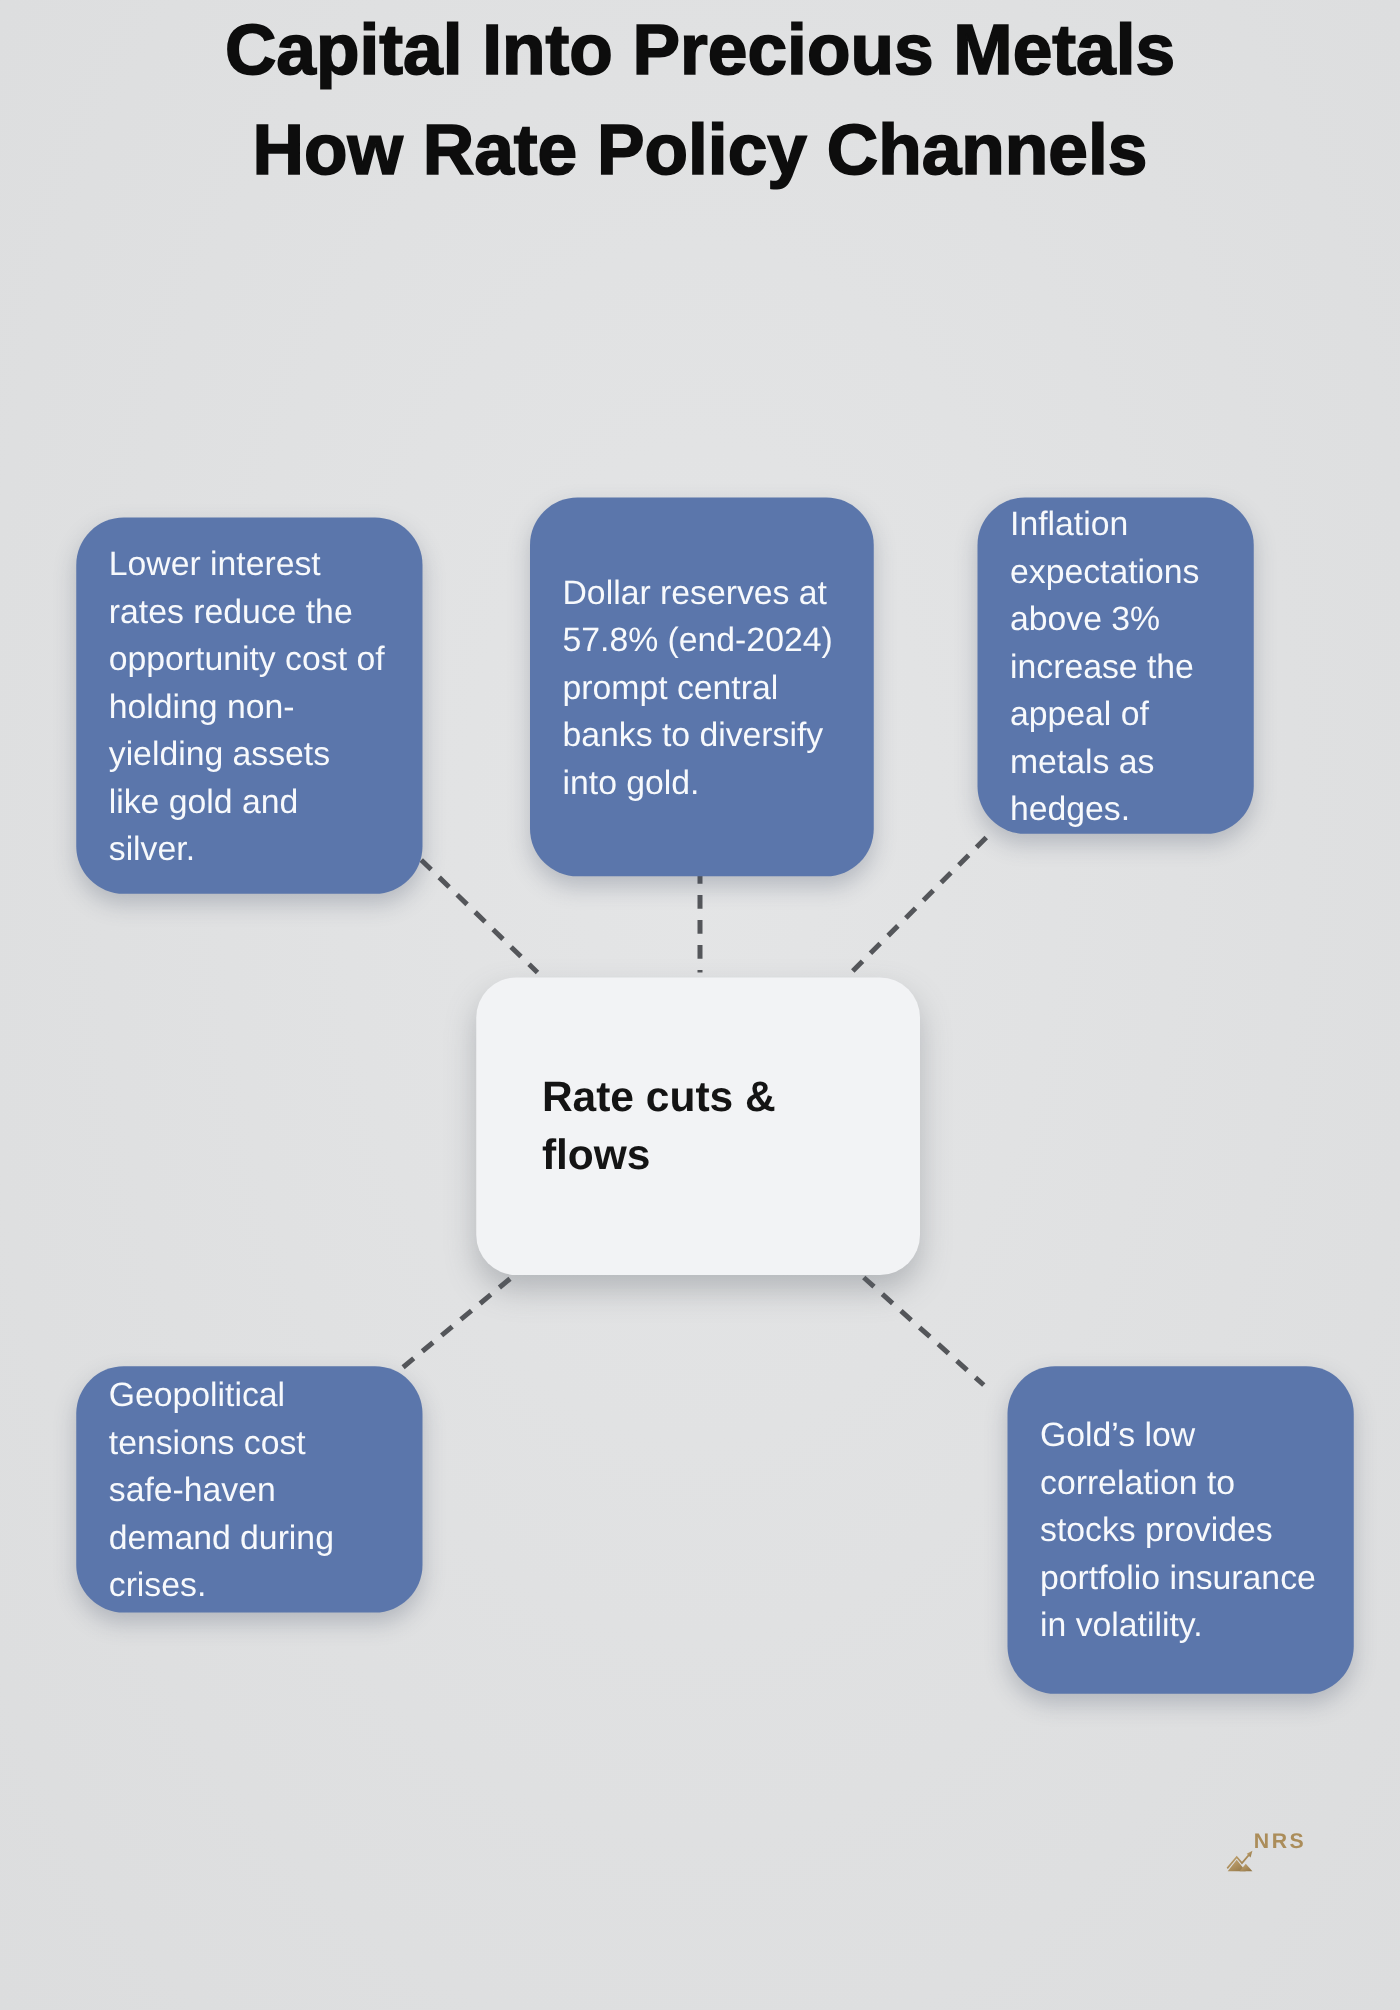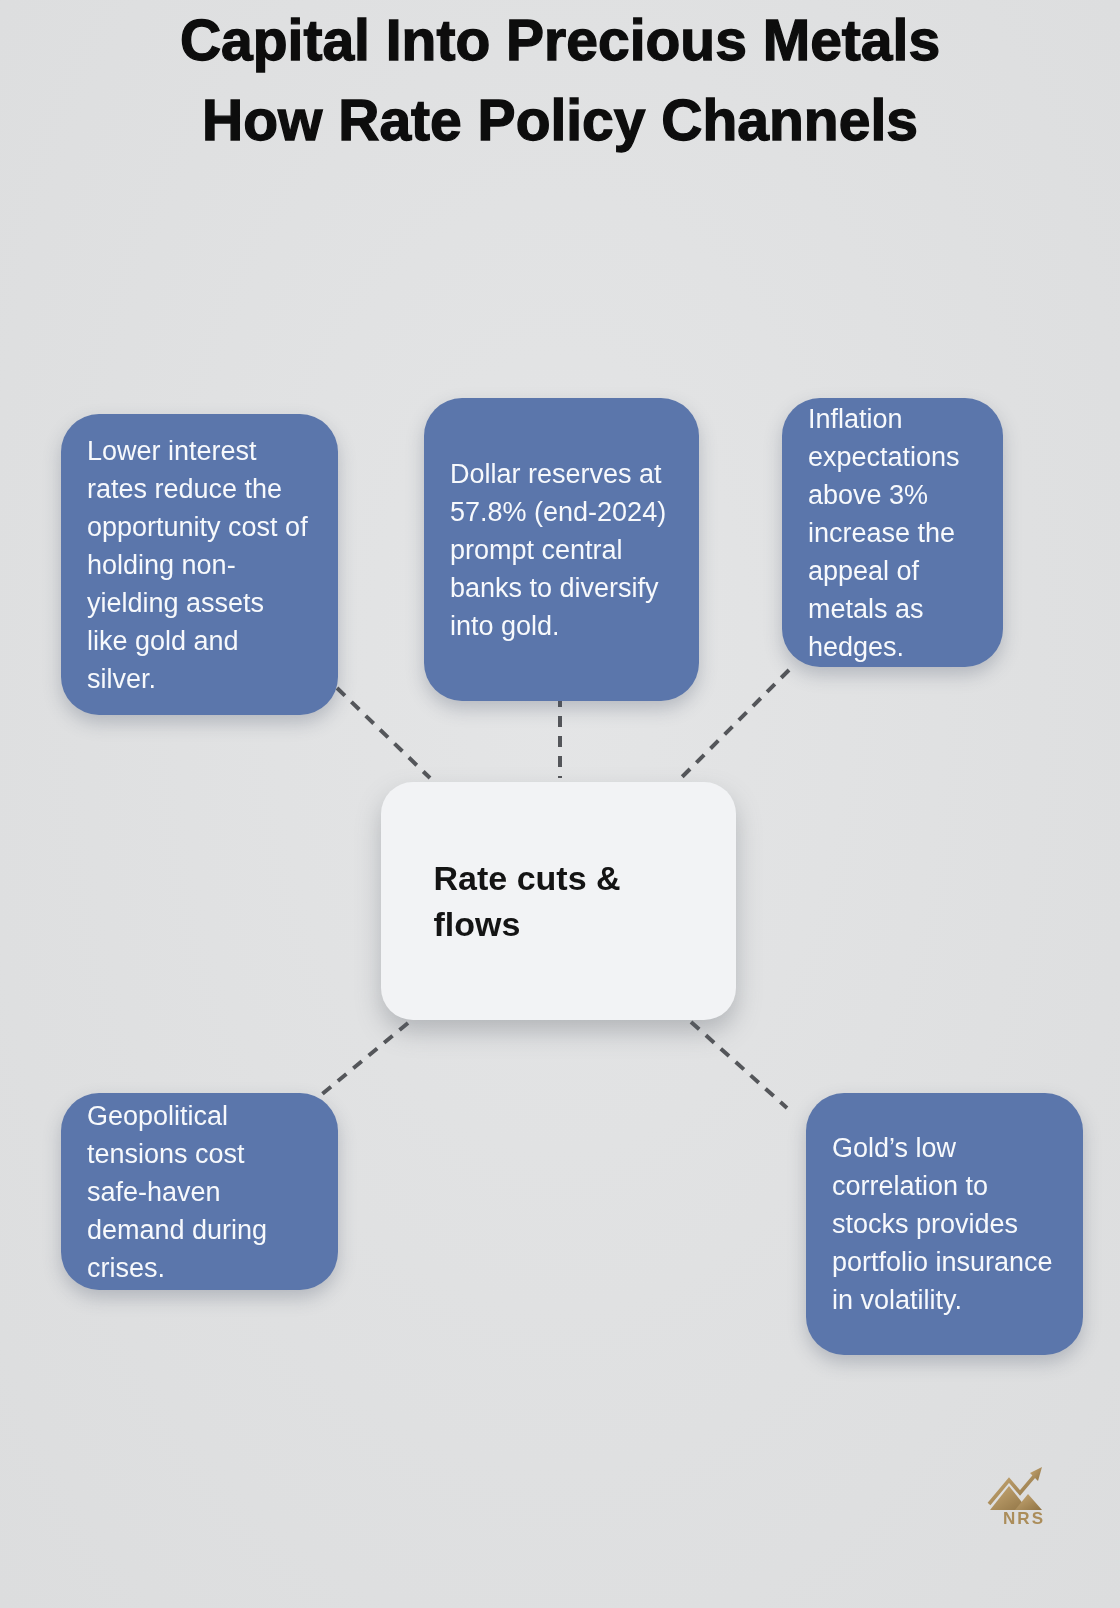--- a/index.html
+++ b/index.html
@@ -72,21 +72,21 @@
     pointer-events:none;
   }
   .connectors line{
     stroke:var(--connector);
     stroke-width:4;
     stroke-dasharray:11 9;
   }
   .logo{
     position:absolute;
     left:981px; top:1466px; width:64px; height:70px;
-    display:flex; flex-direction:column; align-items:flex-end;
+    display:flex; flex-direction:row; align-items:flex-start;
   }
   .logo-text{
     color:var(--logo-gold);
     font-weight:700;
     font-size:17px;
     letter-spacing:2px;
     line-height:18px;
     margin-top:-2px;
   }
 </style>

